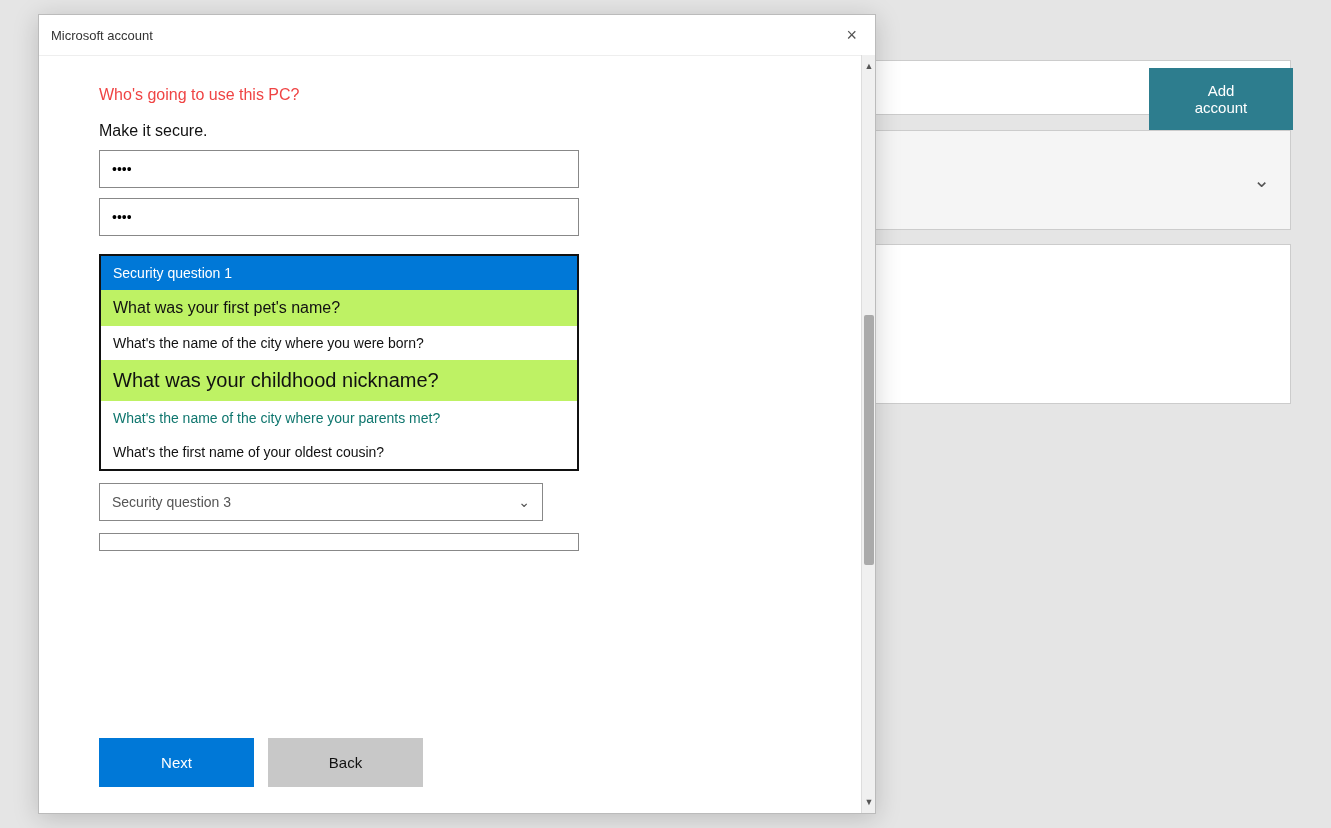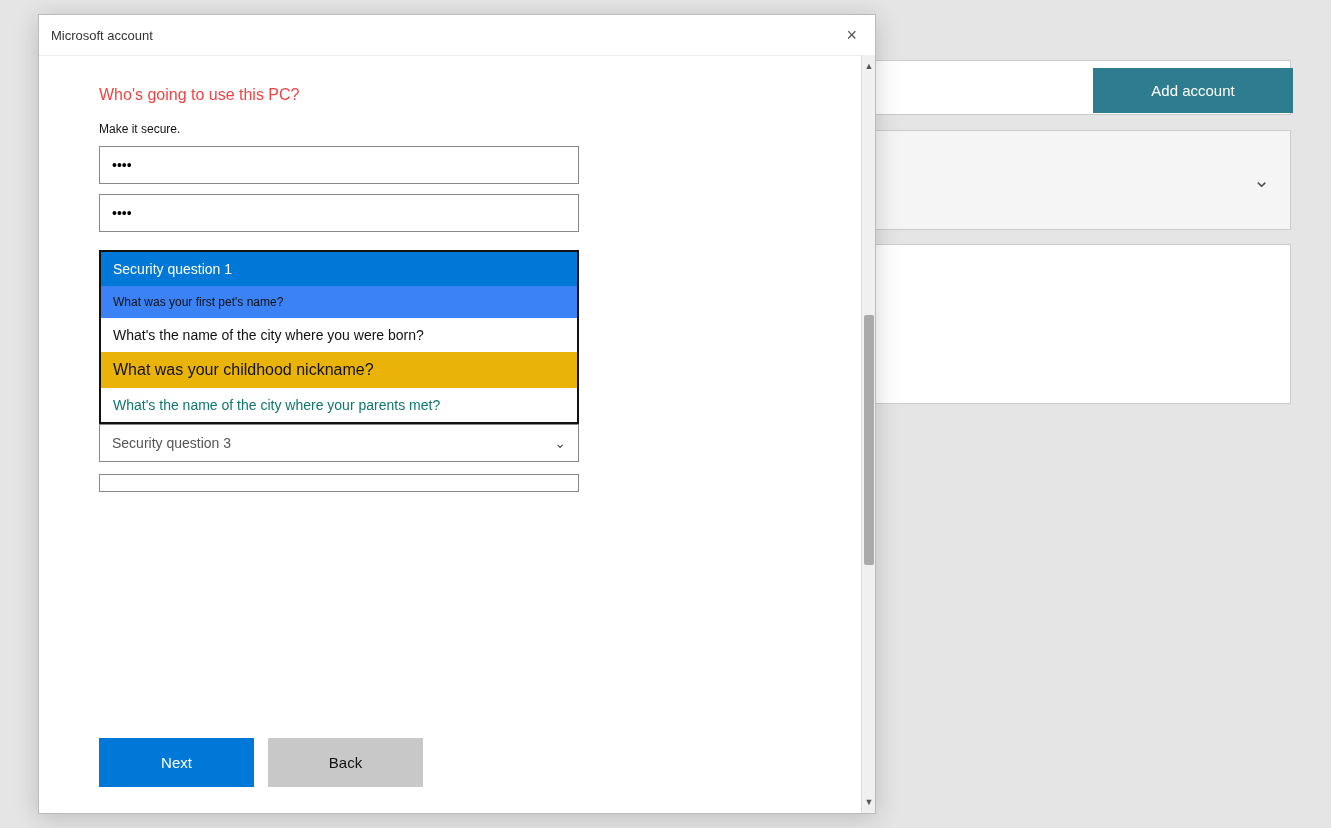--- a/index.html
+++ b/index.html
@@ -14,21 +14,21 @@
       overflow: hidden;
     }
   </style>
 </head>
 <body>
 
 <div style="position:absolute; top:0; left:0; width:1331px; height:828px; background:#e5e5e5;"></div>
 
 <div style="position:absolute; top:60px; left:855px; right:40px; height:55px; background:white; border:1px solid #ccc;"></div>
 
-<button style="position:absolute; top:68px; right:38px; background:#2d7d8e; color:white; border:none; padding:14px 35px; font-size:15px; cursor:pointer; font-family:'Segoe UI',Arial,sans-serif; width:200px;">Add account</button>
+<button style="position:absolute; top:68px; right:38px; background:#2d7d8e; color:white; border:none; padding:14px 35px; font-size:15px; cursor:pointer; font-family:'Segoe UI',Arial,sans-serif; width:144px;">Add account</button>
 
 <div style="position:absolute; top:130px; left:855px; right:40px; height:100px; background:#f5f5f5; border:1px solid #ccc; display:flex; align-items:center; justify-content:flex-end; padding-right:20px;">
   <span style="font-size:20px; color:#555;">⌄</span>
 </div>
 
 <div style="position:absolute; top:244px; left:855px; right:40px; height:160px; background:white; border:1px solid #ccc;"></div>
 
 <div style="position:absolute; top:14px; left:38px; width:838px; height:800px; background:white; border:1px solid #bbb; box-shadow:0 4px 24px rgba(0,0,0,0.18);">
 
   <div style="display:flex; align-items:center; justify-content:space-between; padding:9px 12px; border-bottom:1px solid #eee;">
@@ -42,38 +42,39 @@
     <div style="position:absolute; bottom:0; left:0; width:14px; height:22px; display:flex; align-items:center; justify-content:center; font-size:9px; color:#555; cursor:pointer;">▼</div>
   </div>
 
   <div style="padding:30px 80px 90px 60px; overflow:hidden;">
 
     <div style="margin-bottom:18px;">
       <label style="display:block; font-size:16px; color:#ef4444; margin-bottom:10px; font-weight:400;">Who's going to use this PC?</label>
     </div>
 
     <div style="margin-bottom:18px;">
-      <label style="display:block; font-size:12px; color:#111; margin-bottom:10px; font-weight:400;">Make it secure.</label>
+      <label style="display:block; font-size:16px; color:#111; margin-bottom:10px; font-weight:400;">Make it secure.</label>
       <input type="password" value="1234" style="width: 480px; border: 1px solid rgb(136, 136, 136); padding: 10px 12px; font-size: 14px; font-family: &quot;Segoe UI&quot;, Arial, sans-serif; display: block; margin-bottom: 10px; outline: none;">
       <input type="password" value="1234" style="width: 480px; border: 1px solid rgb(136, 136, 136); padding: 10px 12px; font-size: 14px; font-family: &quot;Segoe UI&quot;, Arial, sans-serif; display: block; outline: none;">
     </div>
 
     <div style="margin-bottom:14px;">
 
-      <div style="width:480px; border:2px solid #111; background:white; ">
+      <div style="width:480px; border:2px solid #111; background:white; margin-bottom:12px;">
         <div style="background:#0078d7; color:white; padding:9px 12px; font-size:14px; font-family:'Segoe UI',Arial,sans-serif; cursor:pointer;">Security question 1</div>
         <div>
-          <div style="padding:9px 12px; font-size:12px; color:#111; cursor:pointer; background:#3b82f6;">What was your first pet's name?</div>
+          <div style="padding:9px 12px; font-size:16px; color:#111; cursor:pointer; background:#bef264;">What was your first pet's name?</div>
           <div style="padding:9px 12px; font-size:14px; color:#111; cursor:pointer; background:white;">What's the name of the city where you were born?</div>
-          <div style="padding:9px 12px; font-size:16px; color:#111; cursor:pointer; background:#eab308;">What was your childhood nickname?</div>
+          <div style="padding:9px 12px; font-size:20px; color:#111; cursor:pointer; background:#bef264;">What was your childhood nickname?</div>
           <div style="padding:9px 12px; font-size:14px; color:#0f766e; cursor:pointer; background:white;">What's the name of the city where your parents met?</div>
+          <div style="padding:9px 12px; font-size:14px; color:#111; cursor:pointer; background:white;">What's the first name of your oldest cousin?</div>
         </div>
       </div>
 
-      <div style="width:480px; border:1px solid #888; background:white; display:flex; align-items:center; justify-content:space-between; padding:10px 12px; font-size:14px; color:#555; cursor:pointer; margin-bottom:12px;">
+      <div style="width:444px; border:1px solid #888; background:white; display:flex; align-items:center; justify-content:space-between; padding:10px 12px; font-size:14px; color:#555; cursor:pointer; margin-bottom:12px;">
         <span>Security question 3</span>
         <span style="font-size:14px; color:#555;">⌄</span>
       </div>
 
       <div style="width:480px; height:18px; border:1px solid #888; overflow:hidden; background:white;"></div>
     </div>
 
   </div>
 
   <div style="position:absolute; bottom:26px; left:60px; display:flex; gap:14px;">

